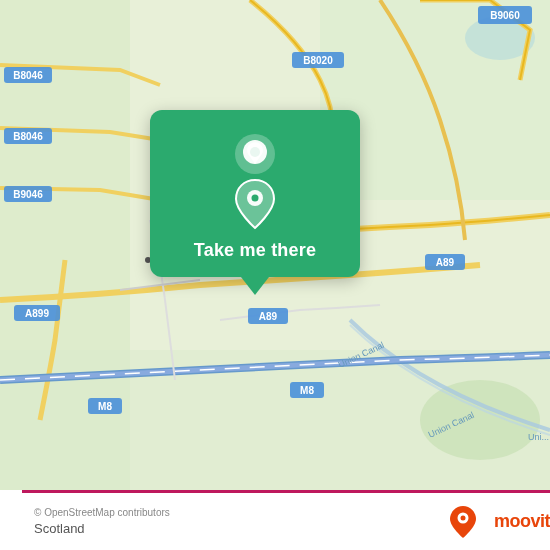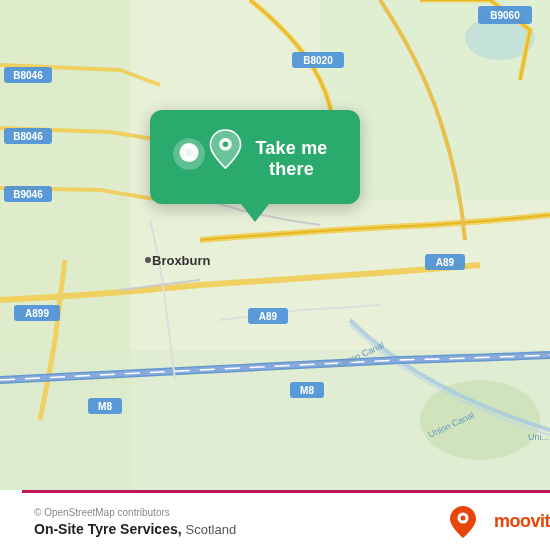--- a/index.html
+++ b/index.html
@@ -29,21 +29,21 @@
 
     
     #popup-card {
       position: absolute;
       top: 110px;
       left: 150px;
       width: 210px;
       background: #2baa6e;
       border-radius: 12px;
       display: flex;
-      flex-direction: row;
+      flex-direction: column;
       align-items: center;
       padding: 20px 20px 16px 20px;
       box-shadow: 0 4px 16px rgba(0,0,0,0.25);
       cursor: pointer;
       z-index: 10;
     }
 
     #popup-pin-icon {
       width: 48px;
       height: 48px;
@@ -227,21 +227,20 @@
       <circle cx="22" cy="20" r="3.5" fill="#2baa6e"></circle>
     </svg>
     <span id="popup-label">Take me there</span>
   </div>
 </div>
 
 <div id="bottom-bar">
   <div id="bottom-left">
     <span id="osm-credit">© OpenStreetMap contributors</span>
     <div style="display:flex; gap:4px; align-items:baseline;">
-      <span id="place-name">On-Site Tyre Services,</span>
       <span id="place-region">Scotland</span>
     </div>
   </div>
   <div id="moovit-logo">
 
     <svg id="moovit-pin" width="28" height="34" viewBox="0 0 28 34">
       <path d="M14 1 C7 1 1 7 1 14 C1 22 14 33 14 33 C14 33 27 22 27 14 C27 7 21 1 14 1Z" fill="#e8450a"></path>
       <circle cx="14" cy="13" r="5.5" fill="white"></circle>
       <circle cx="14" cy="13" r="2.5" fill="#e8450a"></circle>
     </svg>

